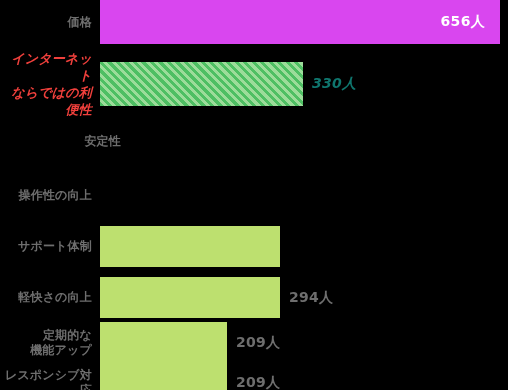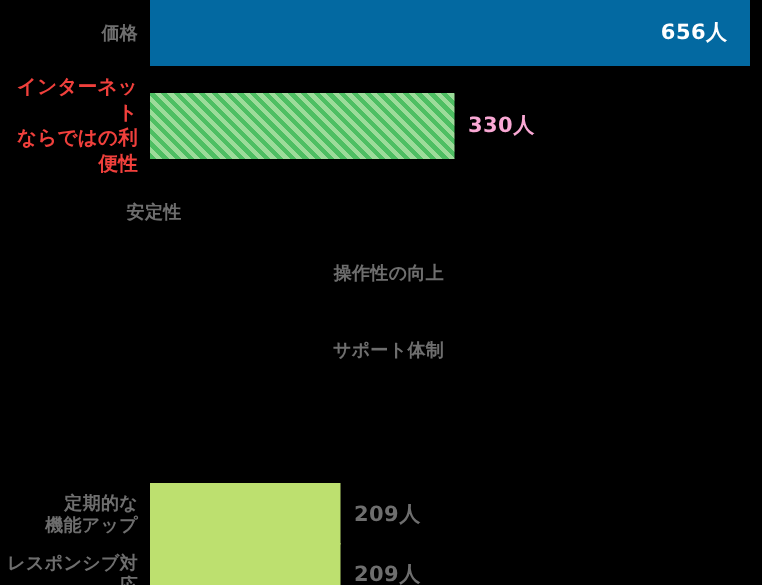--- a/index.html
+++ b/index.html
@@ -44,21 +44,21 @@
     align-items:center;
     height:100%;
   }
   .bar{
     height:100%;
     position:relative;
     display:flex;
     align-items:center;
     justify-content:flex-end;
   }
-  .bar.solid-mid{background:#0369a1;text-align:right;}
+  .bar.solid-mid{background:#d946ef;text-align:right;}
   .bar.solid-light{background:#bde06f;}
   .bar.hatch{
     background:
       repeating-linear-gradient(
         45deg,
         #4ebf63 0px, #4ebf63 3px,
         #9cdc9a 3px, #9cdc9a 6px
       );
   }
   .val{
@@ -67,52 +67,59 @@
     color:#6e6e6e;
     margin-left:9px;
     white-space:nowrap;
     letter-spacing:0.3px;
   }
   .val.inside{
     color:#ffffff;
     margin-left:0;
     margin-right:15px;
   }
-  .val.hi{color:#f9a8d4;text-align:right;}
+  .val.hi{color:#0f766e;text-align:right;}
 </style>
 </head>
 <body>
 
 <div id="chart">
     <div class="row" style="top: 0px; height: 44px;">
       <div class="cat-label">価格</div>
       <div class="bar-wrap">
         <div class="bar solid-mid" style="width: 400px;">
           <span class="val inside">656人</span>
         </div>
       </div>
     </div>
-    <div class="row" style="top: 62px; height: 44px;">
+    <div class="row" style="top: 62px; height: 44px; font-style: italic;">
       <div class="cat-label hi">インターネット
 ならではの利便性</div>
       <div class="bar-wrap">
         <div class="bar hatch" style="width: 203px;"></div>
         <span class="val hi">330人</span>
       </div>
     </div>
     <div class="row" style="top: 119px; height: 44px; margin-left: 29px;">
       <div class="cat-label">安定性</div>
     </div>
-    <div class="row" style="top: 175px; height: 41px; flex-direction: column;">
+    <div class="row" style="top: 175px; height: 41px;">
       <div class="cat-label">操作性の向上</div>
     </div>
-    <div class="row" style="top: 226px; height: 41px; flex-direction: column;">
+    <div class="row" style="top: 226px; height: 41px;">
       <div class="cat-label">サポート体制</div>
       <div class="bar-wrap">
         <div class="bar solid-light" style="width: 180px;"></div>
+      </div>
+    </div>
+    <div class="row" style="top: 277px; height: 41px;">
+      <div class="cat-label">軽快さの向上</div>
+      <div class="bar-wrap">
+        <div class="bar solid-light" style="width: 180px;"></div>
+        <span class="val">294人</span>
       </div>
     </div>
     <div class="row" style="top: 322px; height: 41px;">
       <div class="cat-label">定期的な
 機能アップ</div>
       <div class="bar-wrap">
         <div class="bar solid-light" style="width: 127px;"></div>
         <span class="val">209人</span>
       </div>
     </div>

